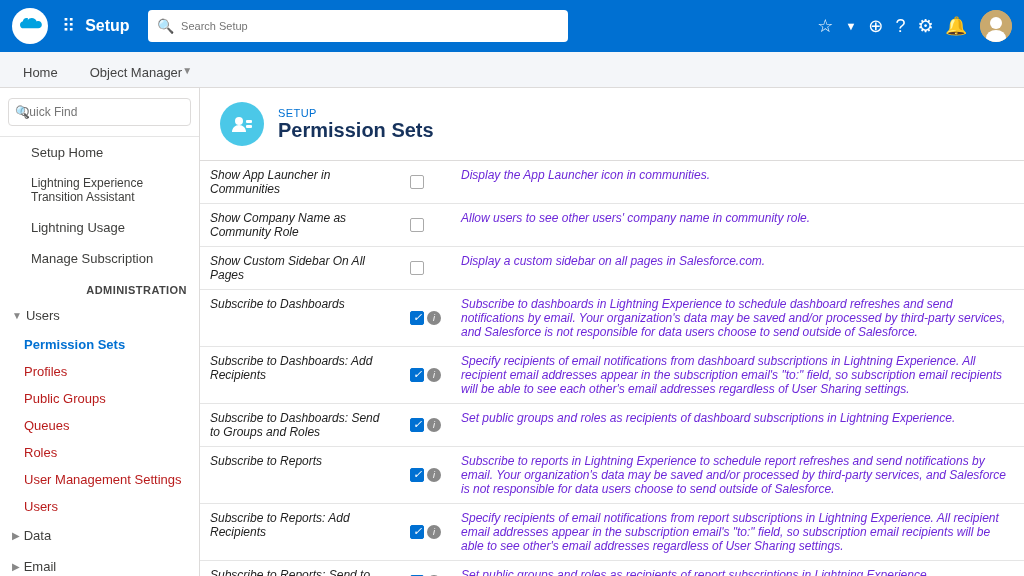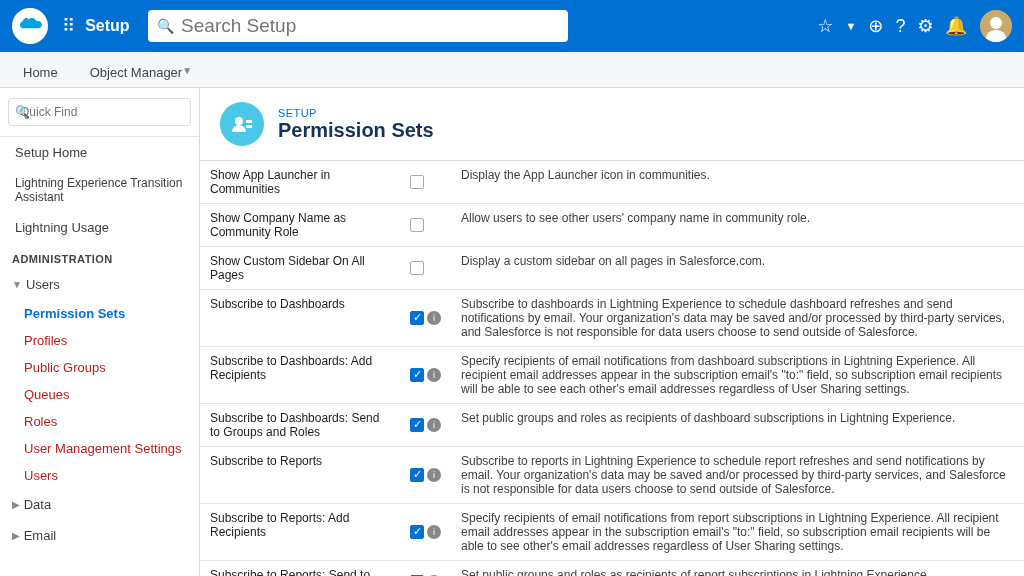--- a/index.html
+++ b/index.html
@@ -40,21 +40,21 @@
       max-width: 420px;
       height: 32px;
       background: #fff;
       border-radius: 4px;
       display: flex;
       align-items: center;
       padding: 0 10px;
       gap: 6px;
     }
     .top-nav .search-bar input {
-      border: none; outline: none; font-size: 19px; width: 100%; background: transparent;
+      border: none; outline: none; font-size: 11px; width: 100%; background: transparent;
     }
     .top-nav .search-icon { color: #888; font-size: 14px; }
     .top-nav .right-icons {
       margin-left: auto;
       display: flex; align-items: center; gap: 12px; color: #fff;
     }
     .top-nav .right-icons .icon-btn {
       font-size: 18px; cursor: pointer; color: #fff; position: relative;
     }
     .top-nav .avatar {
@@ -122,28 +122,30 @@
     }
     .sidebar-search-wrap .s-icon {
       position: absolute; left: 7px; top: 7px; font-size: 12px; color: #888;
     }
     .sidebar-item {
       padding: 8px 12px;
       font-size: 13px;
       color: #3e3e3c;
       cursor: pointer;
       border-left: 3px solid transparent;
+      margin-left: 16px;
     }
     .sidebar-section-label {
       padding: 10px 12px 4px 12px;
       font-size: 11px;
       font-weight: 700;
       color: #444;
       text-transform: uppercase;
       letter-spacing: 0.04em;
+      text-align: right;
     }
     .sidebar-sub-item {
       padding: 6px 12px 6px 24px;
       font-size: 13px;
       color: #b91c1c;
       cursor: pointer;
     }
     .sidebar-sub-item.active { color: #0070d2; font-weight: 600; }
     .sidebar-collapsible {
       display: flex; align-items: center; gap: 4px;
@@ -190,33 +192,34 @@
       margin-top: 0;
     }
     .perm-table tr {
       border-bottom: 1px solid #e5e5e5;
     }
     .perm-table td {
       padding: 7px 10px;
       vertical-align: top;
       font-size: 12px;
       color: #3e3e3c;
+      font-style: italic;
     }
     .perm-table td:first-child {
       width: 200px;
       font-weight: 500;
       color: #222;
     }
     .perm-table td:nth-child(2) {
       width: 34px;
       text-align: center;
       vertical-align: middle;
     }
     .perm-table td:nth-child(3) {
-      color: #404040;
+      color: #6d28d9;
     }
     .checkbox-cell {
       display: flex; align-items: center; gap: 3px;
     }
     .cb {
       width: 14px; height: 14px;
       border: 1px solid #aaa;
       border-radius: 2px;
       background: #fff;
       display: inline-block;
@@ -294,20 +297,21 @@
     <div class="sidebar-search">
       <div class="sidebar-search-wrap">
         <span class="s-icon">🔍</span>
         <input type="text" placeholder="Quick Find" style="">
       </div>
     </div>
 
     <div class="sidebar-item">Setup Home</div>
     <div class="sidebar-item" style="font-size:12px;">Lightning Experience Transition Assistant</div>
     <div class="sidebar-item">Lightning Usage</div>
+    <div class="sidebar-item">Manage Subscription</div>
 
     <div class="sidebar-section-label">ADMINISTRATION</div>
 
     <div class="sidebar-collapsible">
       <span class="chevron">▼</span>
       <span>Users</span>
     </div>
     <div class="sidebar-sub-item active">Permission Sets</div>
     <div class="sidebar-sub-item">Profiles</div>
     <div class="sidebar-sub-item">Public Groups</div>

